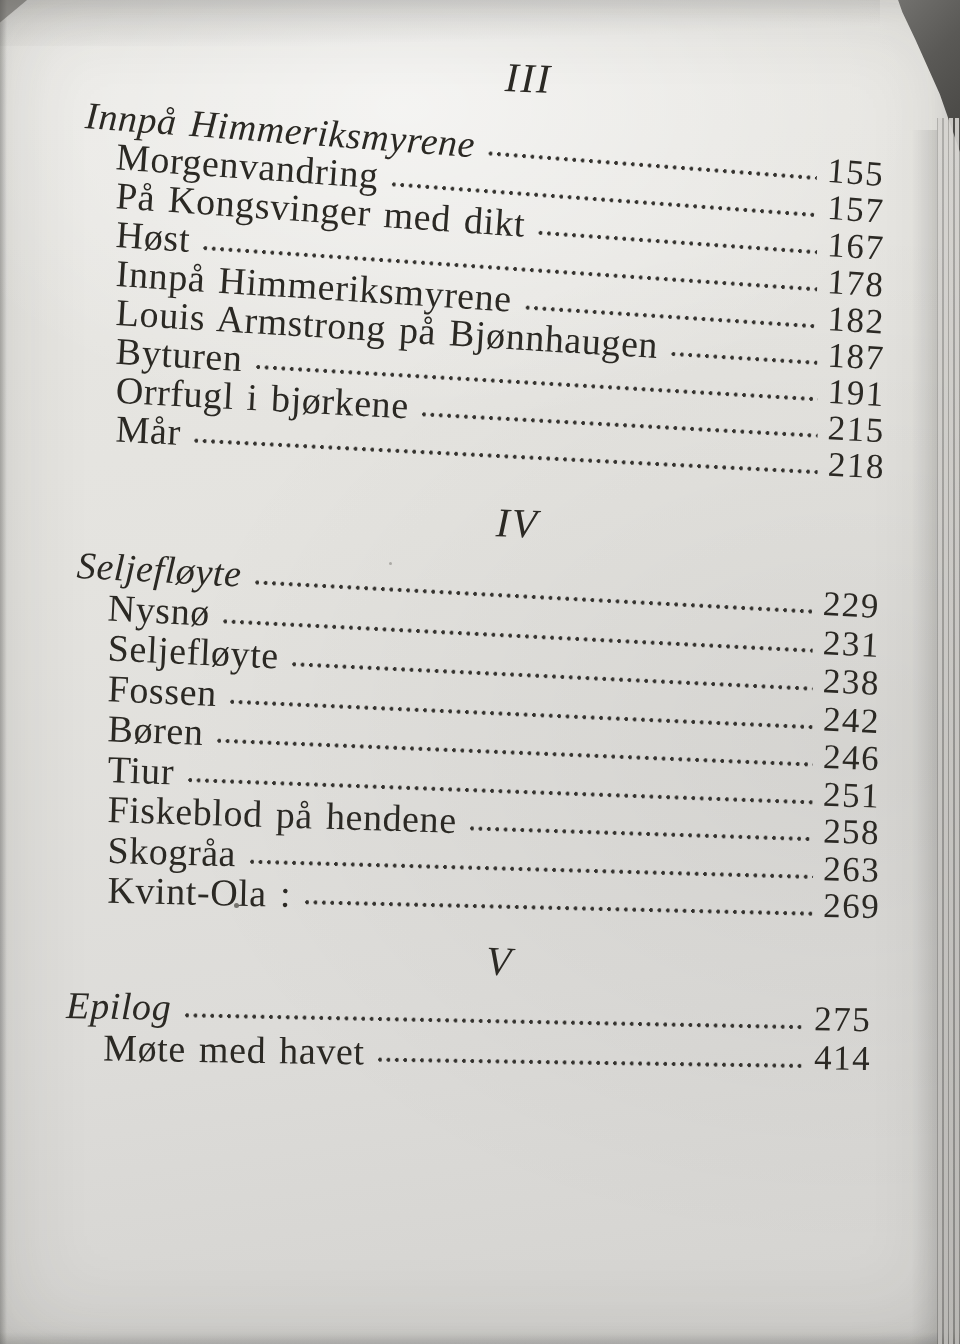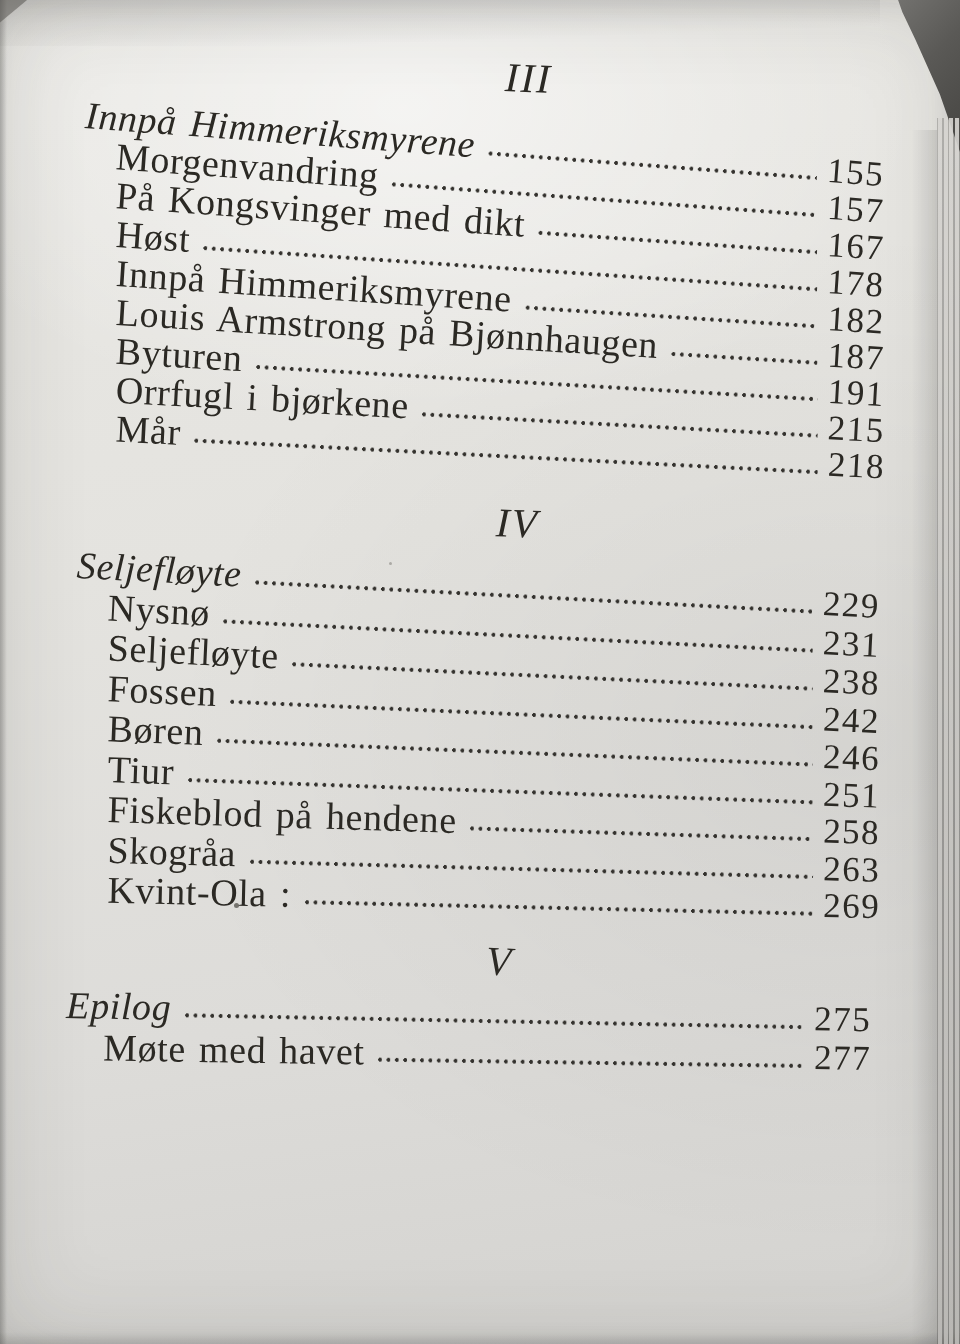--- a/index.html
+++ b/index.html
@@ -224,18 +224,18 @@
       <div class="rows">
   <div class="row italic">
     <span class="label">Epilog</span>
     <span class="leader"></span>
     <span class="pnum">275</span>
   </div>
 
   <div class="row entry">
     <span class="label">Møte med havet</span>
     <span class="leader"></span>
-    <span class="pnum">277</span>
+    <span class="pnum">414</span>
   </div>
 </div>
     </section>
   </div>
 </div>
 
 </body></html>

